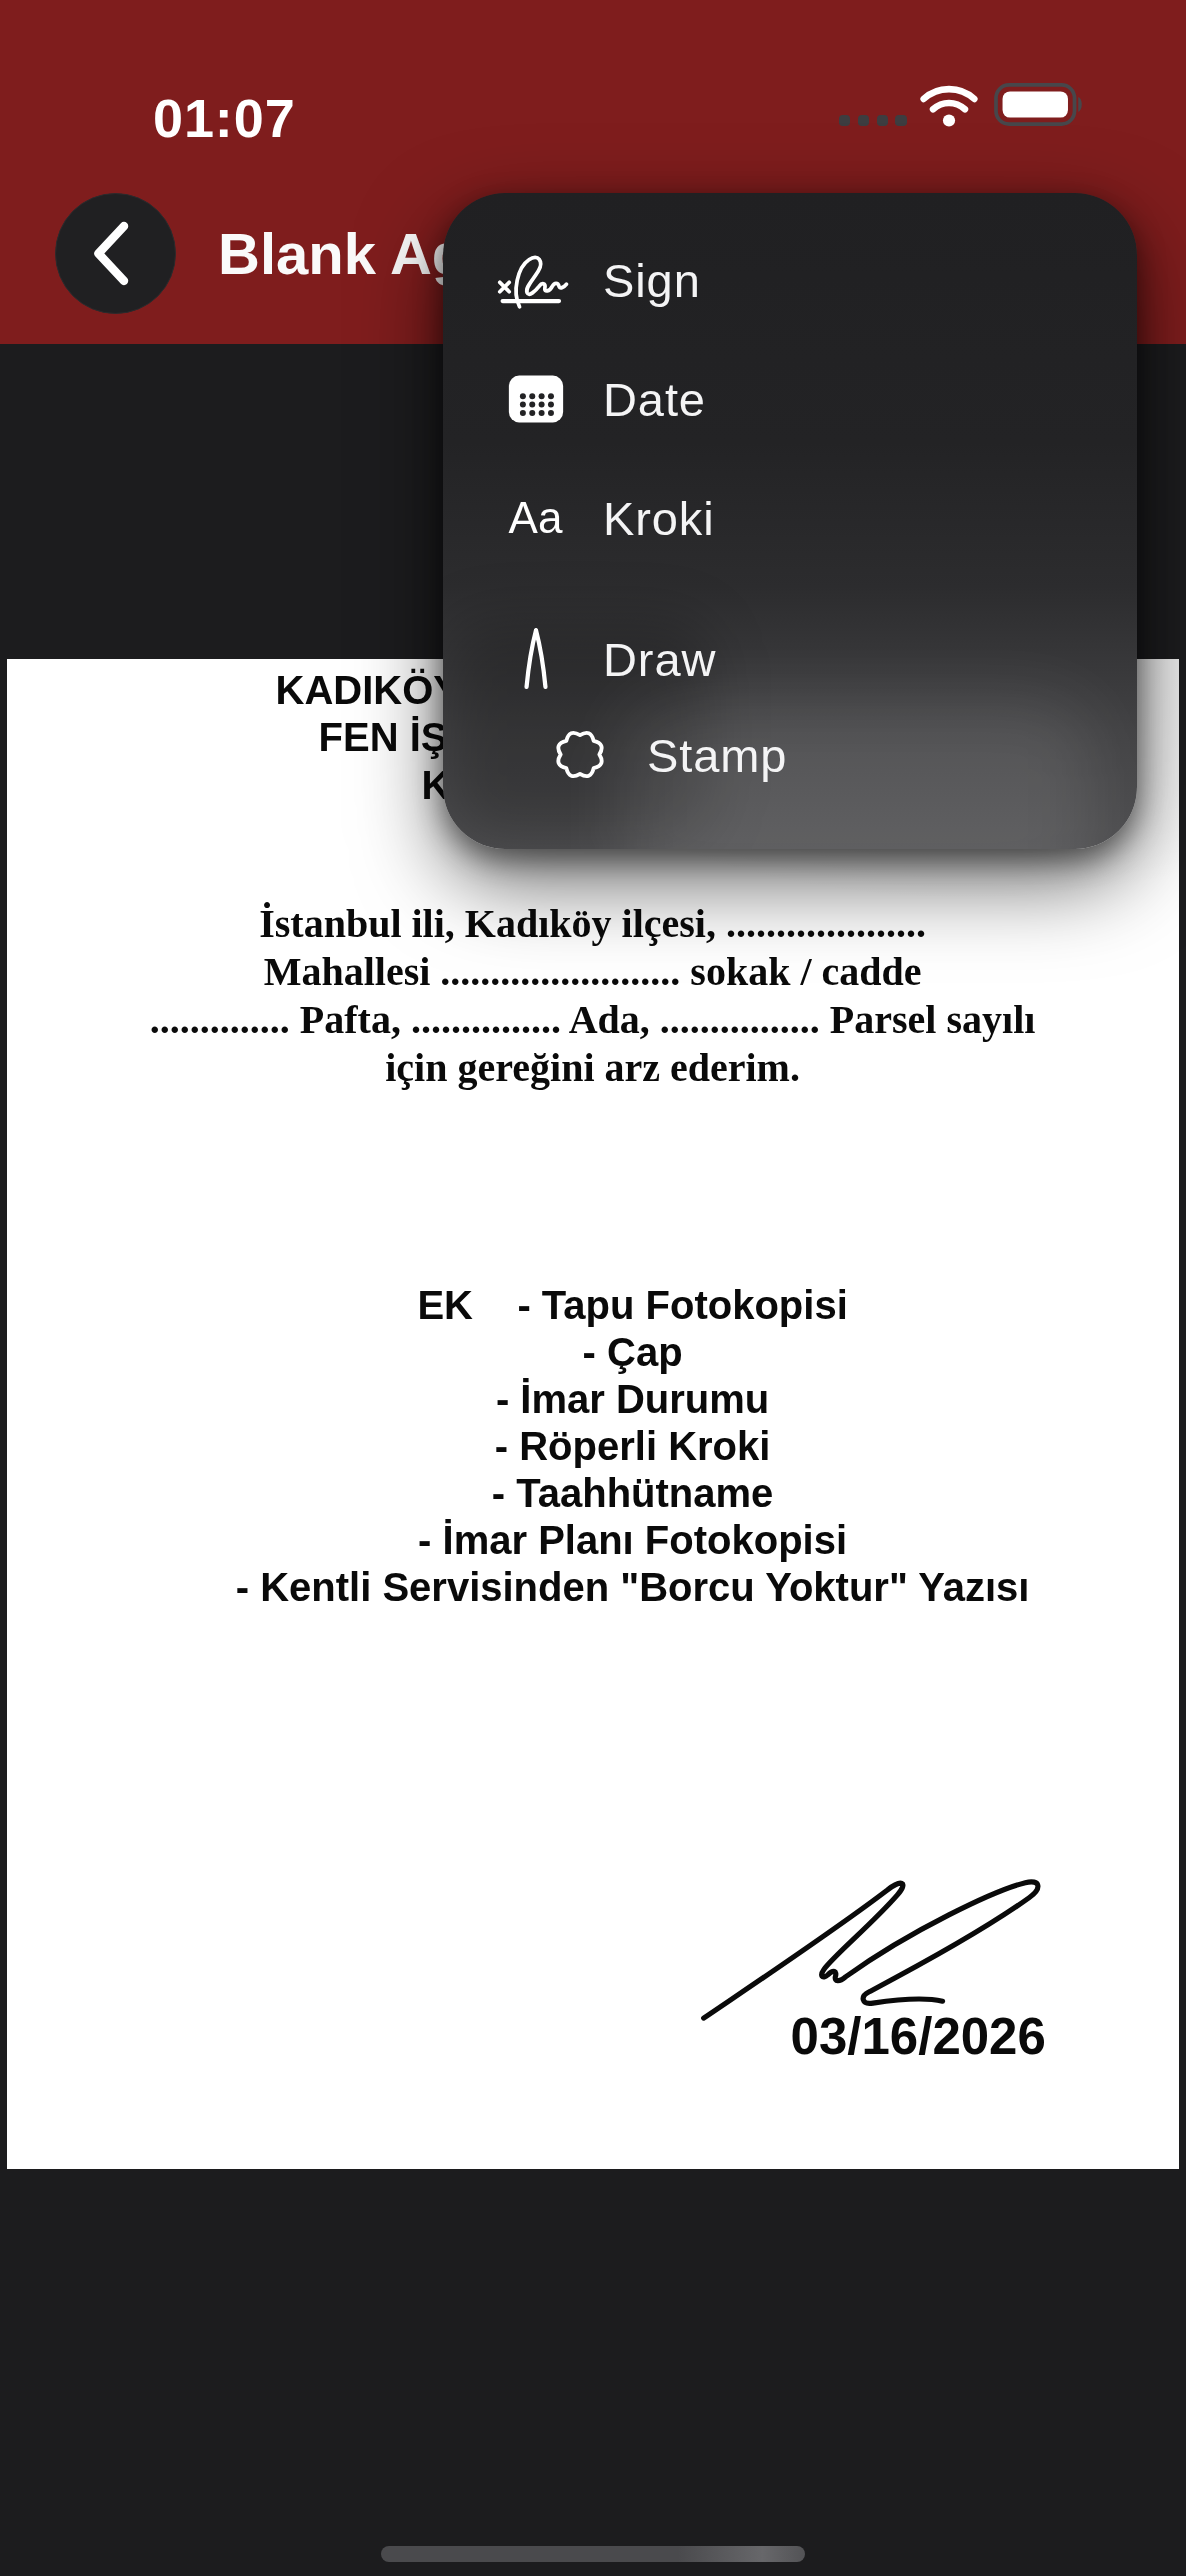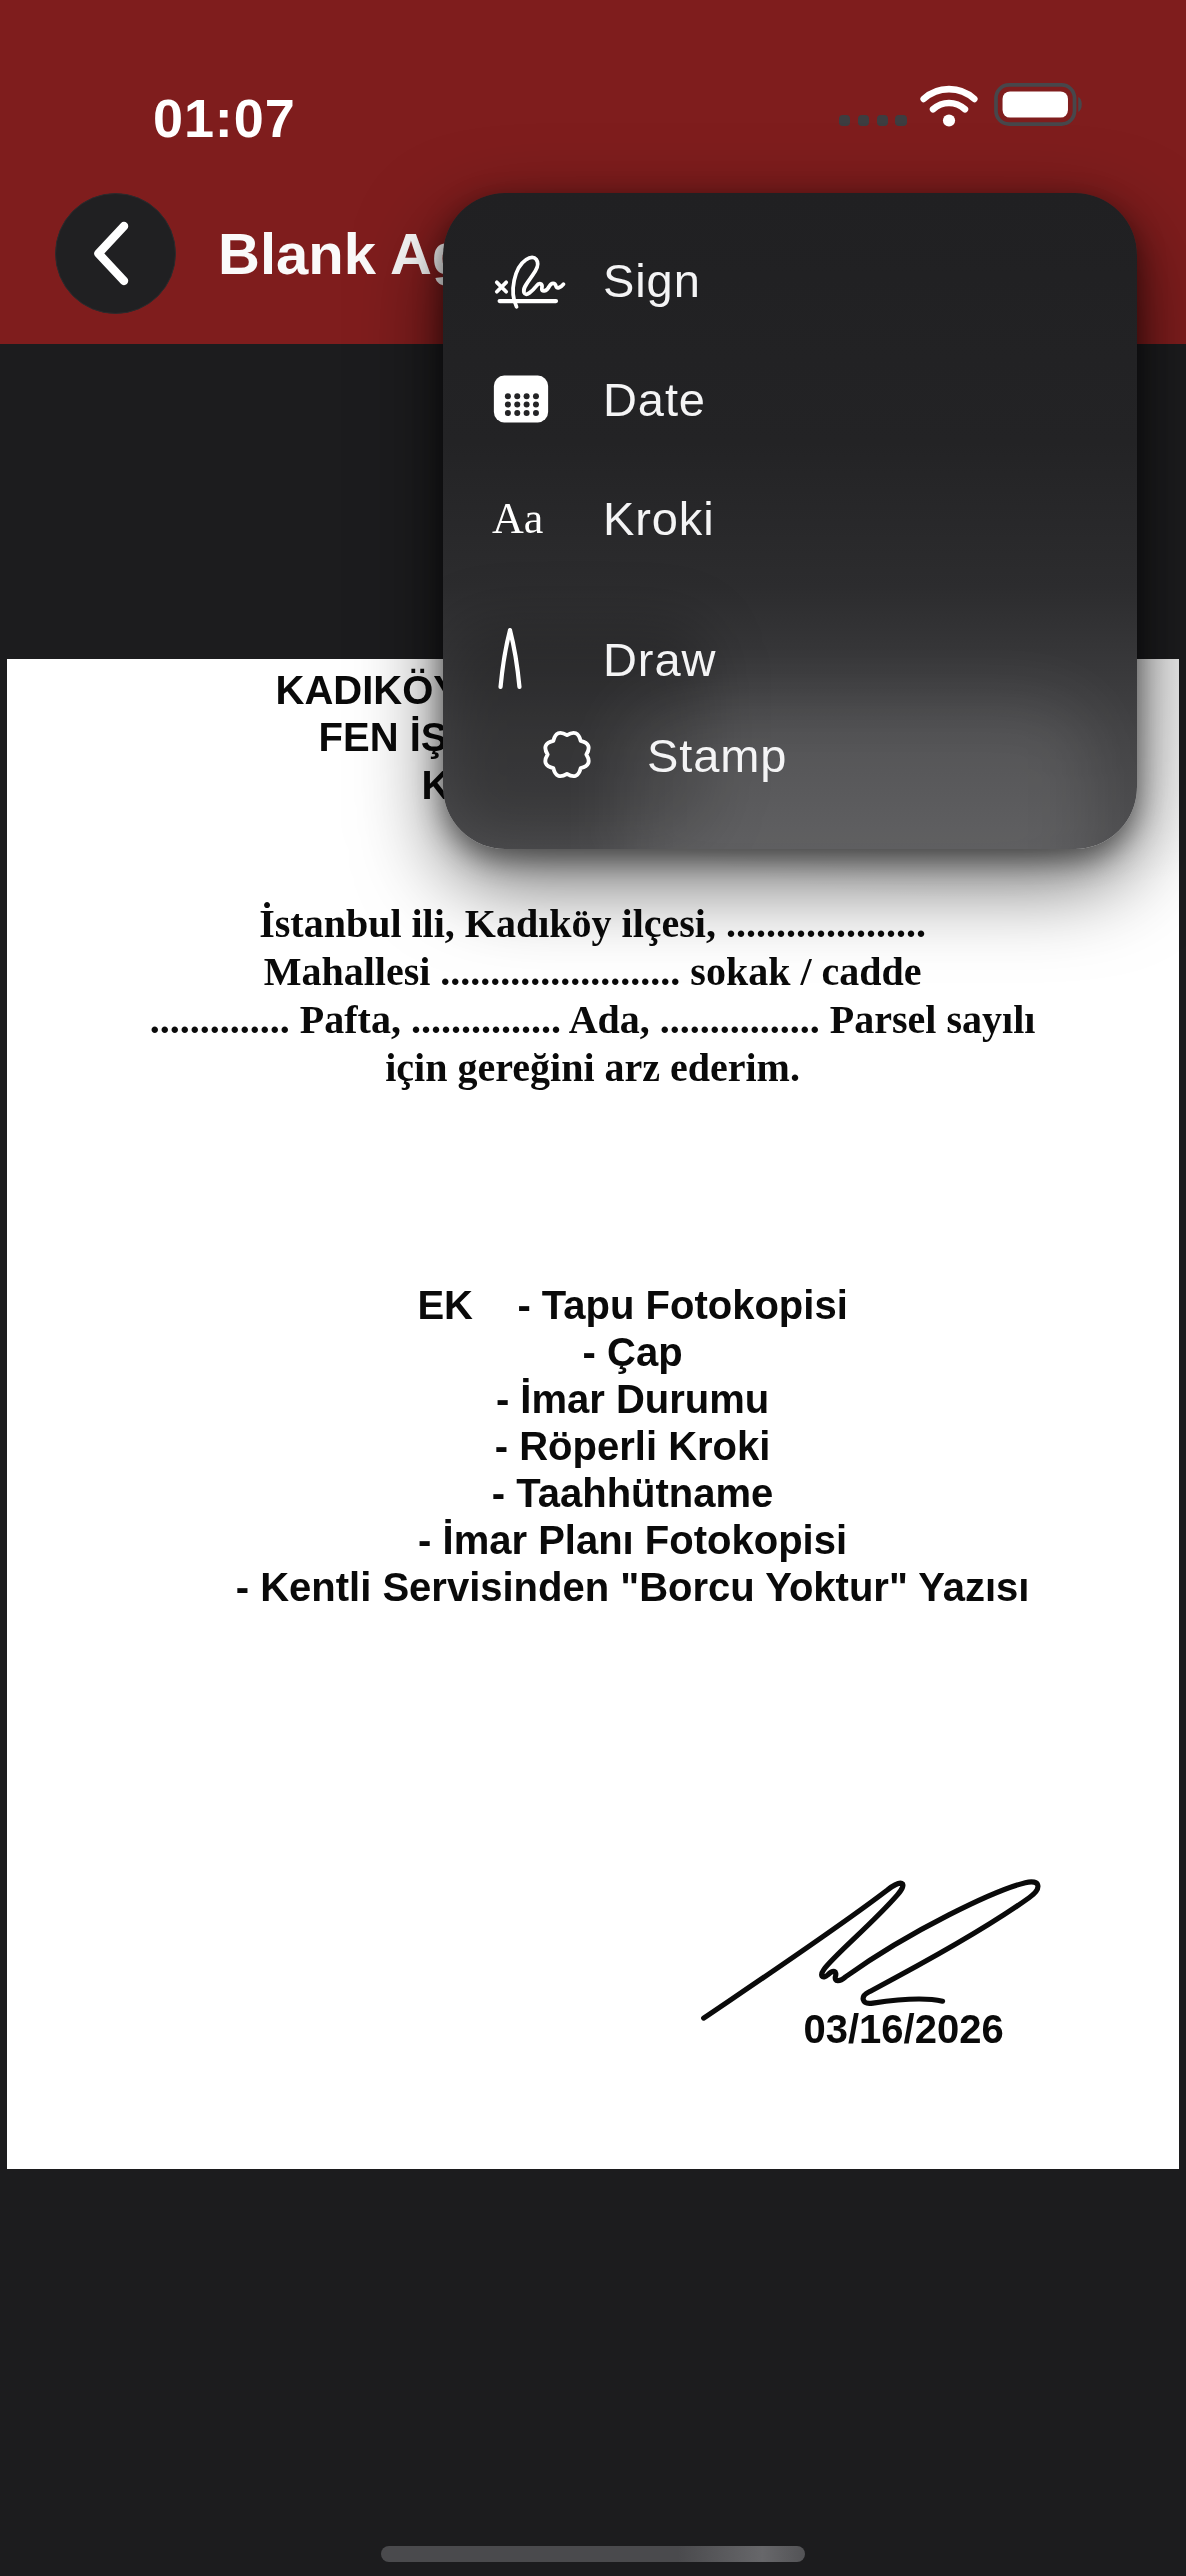--- a/index.html
+++ b/index.html
@@ -25,34 +25,34 @@
         color:#0a0a0a;}
   .page::before{content:"";position:absolute;left:40%;top:0;width:60%;height:245px;
         background:radial-gradient(ellipse at 70% 0%,rgba(0,0,0,0.10),rgba(0,0,0,0) 70%);}
   .dochdr{position:absolute;font-weight:700;font-size:40px;white-space:nowrap;}
   .para{position:absolute;left:0;top:241px;width:1172px;text-align:center;
         font-weight:700;font-size:40px;line-height:48px;font-family:Liberation Serif, serif;}
   .ek{position:absolute;left:80px;top:623px;width:1092px;text-align:center;
       font-weight:700;font-size:40px;line-height:47px;}
   .sig{position:absolute;left:685px;top:1203px;}
   .sigdate{position:absolute;left:784px;top:1348px;width:226px;text-align:center;
-           font-weight:700;font-size:40px;}
+           font-weight:700;font-size:51px;}
 
   
   .menu{position:absolute;left:443px;top:193px;width:694px;height:656px;border-radius:62px;
         background:linear-gradient(180deg,#202022 0%,#232325 38%,#2c2c2e 60%,#424244 82%,#4e4e50 100%);
         box-shadow:0 32px 85px rgba(0,0,0,0.60),0 9.4px 28px rgba(0,0,0,0.45);
         overflow:hidden;z-index:5;}
   .menu::before{content:"";position:absolute;left:3.8px;top:428px;width:264px;height:217px;
         background:rgba(0,0,0,0.22);border-radius:47px;filter:blur(28px);}
   .menu::after{content:"";position:absolute;left:179px;top:508px;width:471px;height:207px;
         background:rgba(255,255,255,0.10);border-radius:56px;filter:blur(34px);}
   .mrow{position:absolute;left:0;width:100%;height:119px;cursor:pointer;z-index:2;}
   .micon{position:absolute;left:49px;top:50%;transform:translateY(-50%);width:87px;height:87px;
-         display:flex;align-items:center;justify-content:flex-start;font-family:Liberation Serif, serif;}
+         display:flex;align-items:center;justify-content:center;}
   .mlabel{position:absolute;left:160px;top:50%;transform:translateY(-50%);
           font-size:47px;color:#f4f4f5;font-weight:400;letter-spacing:0.9px;white-space:nowrap;}
   .aa{font-size:44px;color:#fff;font-weight:500;letter-spacing:0;}
 
   
   .homebar{position:absolute;left:381px;top:2546px;width:424px;height:16px;border-radius:8.5px;z-index:6;
            background:linear-gradient(90deg,#4a4a4d 0%,#4a4a4d 70%,#67676a 90%,#535356 100%);}
 </style>
 </head>
 <body>

